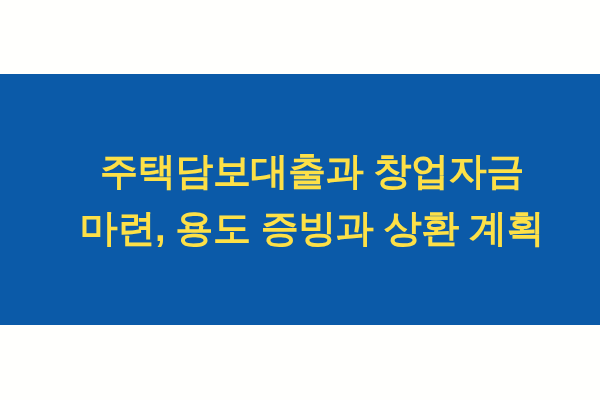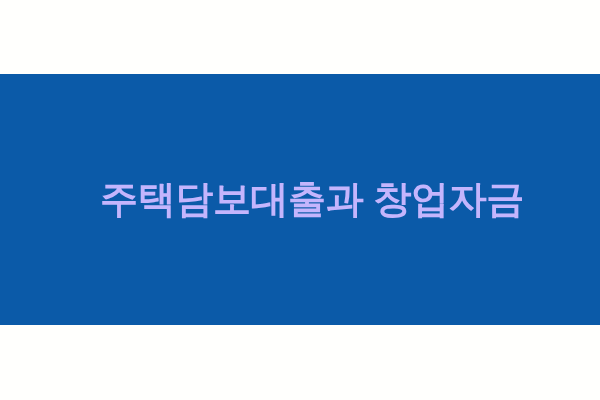--- a/index.html
+++ b/index.html
@@ -59,20 +59,21 @@
   .bottom-strip { top: 325px; height: 75px; }
 </style>
 </head>
 <body style="background: rgb(255, 255, 253);">
 
 <div id="canvas" style="background: rgb(255, 255, 253);">
 
   <div class="top-strip" style="background: rgb(255, 255, 253); height: 74px;"></div>
 
   <div id="banner" style="background: rgb(11, 90, 168); top: 74px; height: 251px;">
-    <div id="headline" style="color: #c4b5fd; margin-left: 24px;">
+    <div id="headline" style="color: #fde047; margin-left: 24px;">
       <span class="line">주택담보대출과 창업자금</span>
+      <span class="line">마련, 용도 증빙과 상환 계획</span>
     </div>
   </div>
 
   <div class="bottom-strip" style="background: rgb(255, 255, 253); top: 325px; height: 75px;"></div>
 
 </div>
 
 </body></html>

